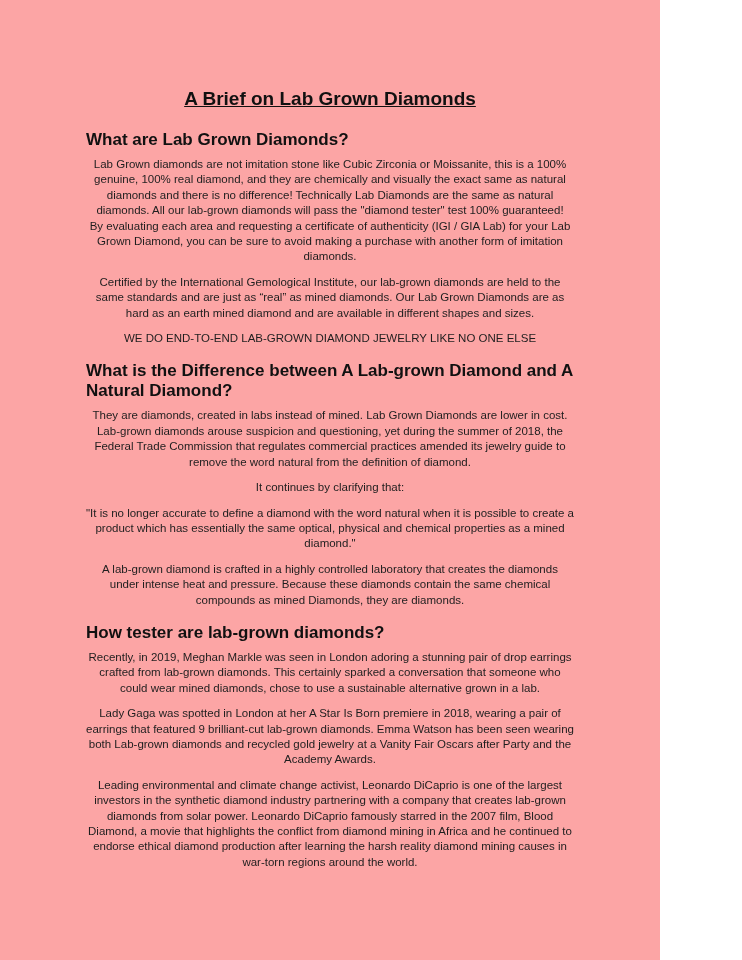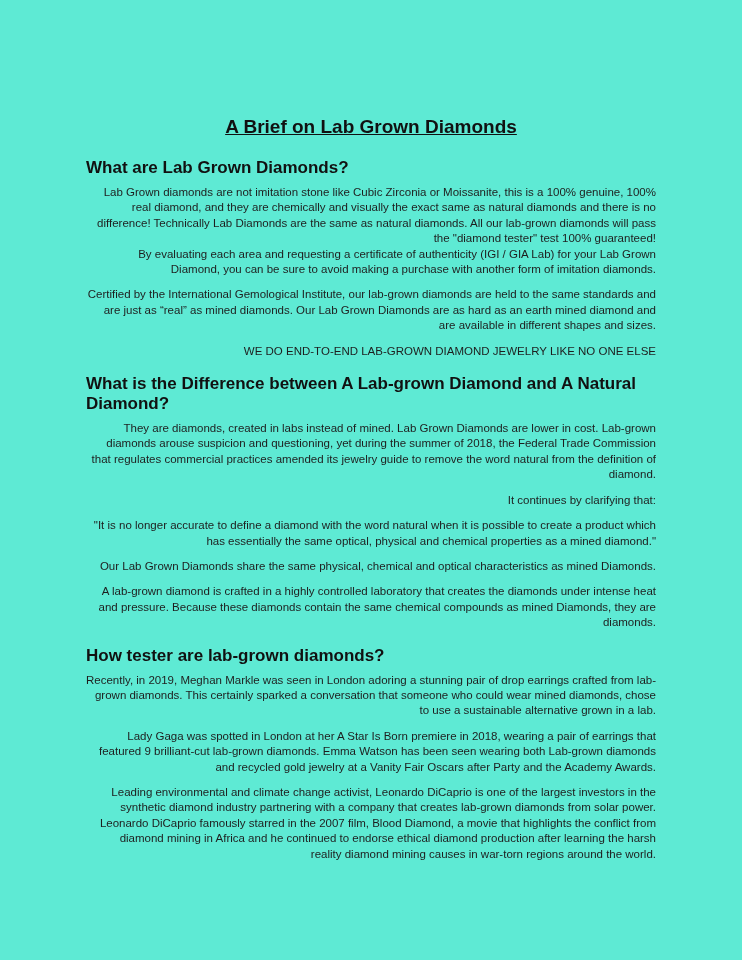--- a/index.html
+++ b/index.html
@@ -5,24 +5,24 @@
   * { margin: 0; padding: 0; box-sizing: border-box; }
   html, body { background: #ffffff; }
   body {
     width: 742px;
     height: 960px;
     font-family: "Liberation Sans", sans-serif;
     color: #1e1e1e;
     overflow: hidden;
   }
   .page {
-    width: 742px;
+    width: 660px;
     height: 960px;
-    background: #5eead4;
-    padding: 116px 86px 40px 86px;
+    background: #fca5a5;
+    padding: 88px 86px 40px 86px;
   }
   .doc-title {
     text-align: center;
     font-size: 19px;
     font-weight: bold;
     text-decoration: underline;
     margin-bottom: 20px;
     color: #111111;
   }
   .section-heading {
@@ -30,38 +30,37 @@
     font-weight: bold;
     color: #111111;
     margin-top: 15px;
     margin-bottom: 7px;
   }
   .para {
     font-size: 11.5px;
     line-height: 1.34;
     margin-bottom: 10px;
     white-space: pre-line;
-    text-align: right;
+    text-align: center;
   }
 </style>
 </head>
 <body>
 
 <div class="page">
   <h1 class="doc-title">A Brief on Lab Grown Diamonds</h1>
   <div id="doc-body">
       <h2 class="section-heading">What are Lab Grown Diamonds?</h2>
       <p class="para">Lab Grown diamonds are not imitation stone like Cubic Zirconia or Moissanite, this is a 100% genuine, 100% real diamond, and they are chemically and visually the exact same as natural diamonds and there is no difference! Technically Lab Diamonds are the same as natural diamonds. All our lab-grown diamonds will pass the "diamond tester" test 100% guaranteed!
 By evaluating each area and requesting a certificate of authenticity (IGI / GIA Lab) for your Lab Grown Diamond, you can be sure to avoid making a purchase with another form of imitation diamonds.</p>
       <p class="para">Certified by the International Gemological Institute, our lab-grown diamonds are held to the same standards and are just as “real” as mined diamonds. Our Lab Grown Diamonds are as hard as an earth mined diamond and are available in different shapes and sizes.</p>
       <p class="para">WE DO END-TO-END LAB-GROWN DIAMOND JEWELRY LIKE NO ONE ELSE</p>
       <h2 class="section-heading">What is the Difference between A Lab-grown Diamond and A Natural Diamond?</h2>
       <p class="para">They are diamonds, created in labs instead of mined. Lab Grown Diamonds are lower in cost. Lab-grown diamonds arouse suspicion and questioning, yet during the summer of 2018, the Federal Trade Commission that regulates commercial practices amended its jewelry guide to remove the word natural from the definition of diamond.</p>
       <p class="para">It continues by clarifying that:</p>
       <p class="para">"It is no longer accurate to define a diamond with the word natural when it is possible to create a product which has essentially the same optical, physical and chemical properties as a mined diamond."</p>
-      <p class="para">Our Lab Grown Diamonds share the same physical, chemical and optical characteristics as mined Diamonds.</p>
       <p class="para">A lab-grown diamond is crafted in a highly controlled laboratory that creates the diamonds under intense heat and pressure. Because these diamonds contain the same chemical compounds as mined Diamonds, they are diamonds.</p>
       <h2 class="section-heading">How tester are lab-grown diamonds?</h2>
       <p class="para">Recently, in 2019, Meghan Markle was seen in London adoring a stunning pair of drop earrings crafted from lab-grown diamonds. This certainly sparked a conversation that someone who could wear mined diamonds, chose to use a sustainable alternative grown in a lab.</p>
       <p class="para">Lady Gaga was spotted in London at her A Star Is Born premiere in 2018, wearing a pair of earrings that featured 9 brilliant-cut lab-grown diamonds. Emma Watson has been seen wearing both Lab-grown diamonds and recycled gold jewelry at a Vanity Fair Oscars after Party and the Academy Awards.</p>
       <p class="para">Leading environmental and climate change activist, Leonardo DiCaprio is one of the largest investors in the synthetic diamond industry partnering with a company that creates lab-grown diamonds from solar power. Leonardo DiCaprio famously starred in the 2007 film, Blood Diamond, a movie that highlights the conflict from diamond mining in Africa and he continued to endorse ethical diamond production after learning the harsh reality diamond mining causes in war-torn regions around the world.</p>
     </div>
 </div>
 
 </body></html>

